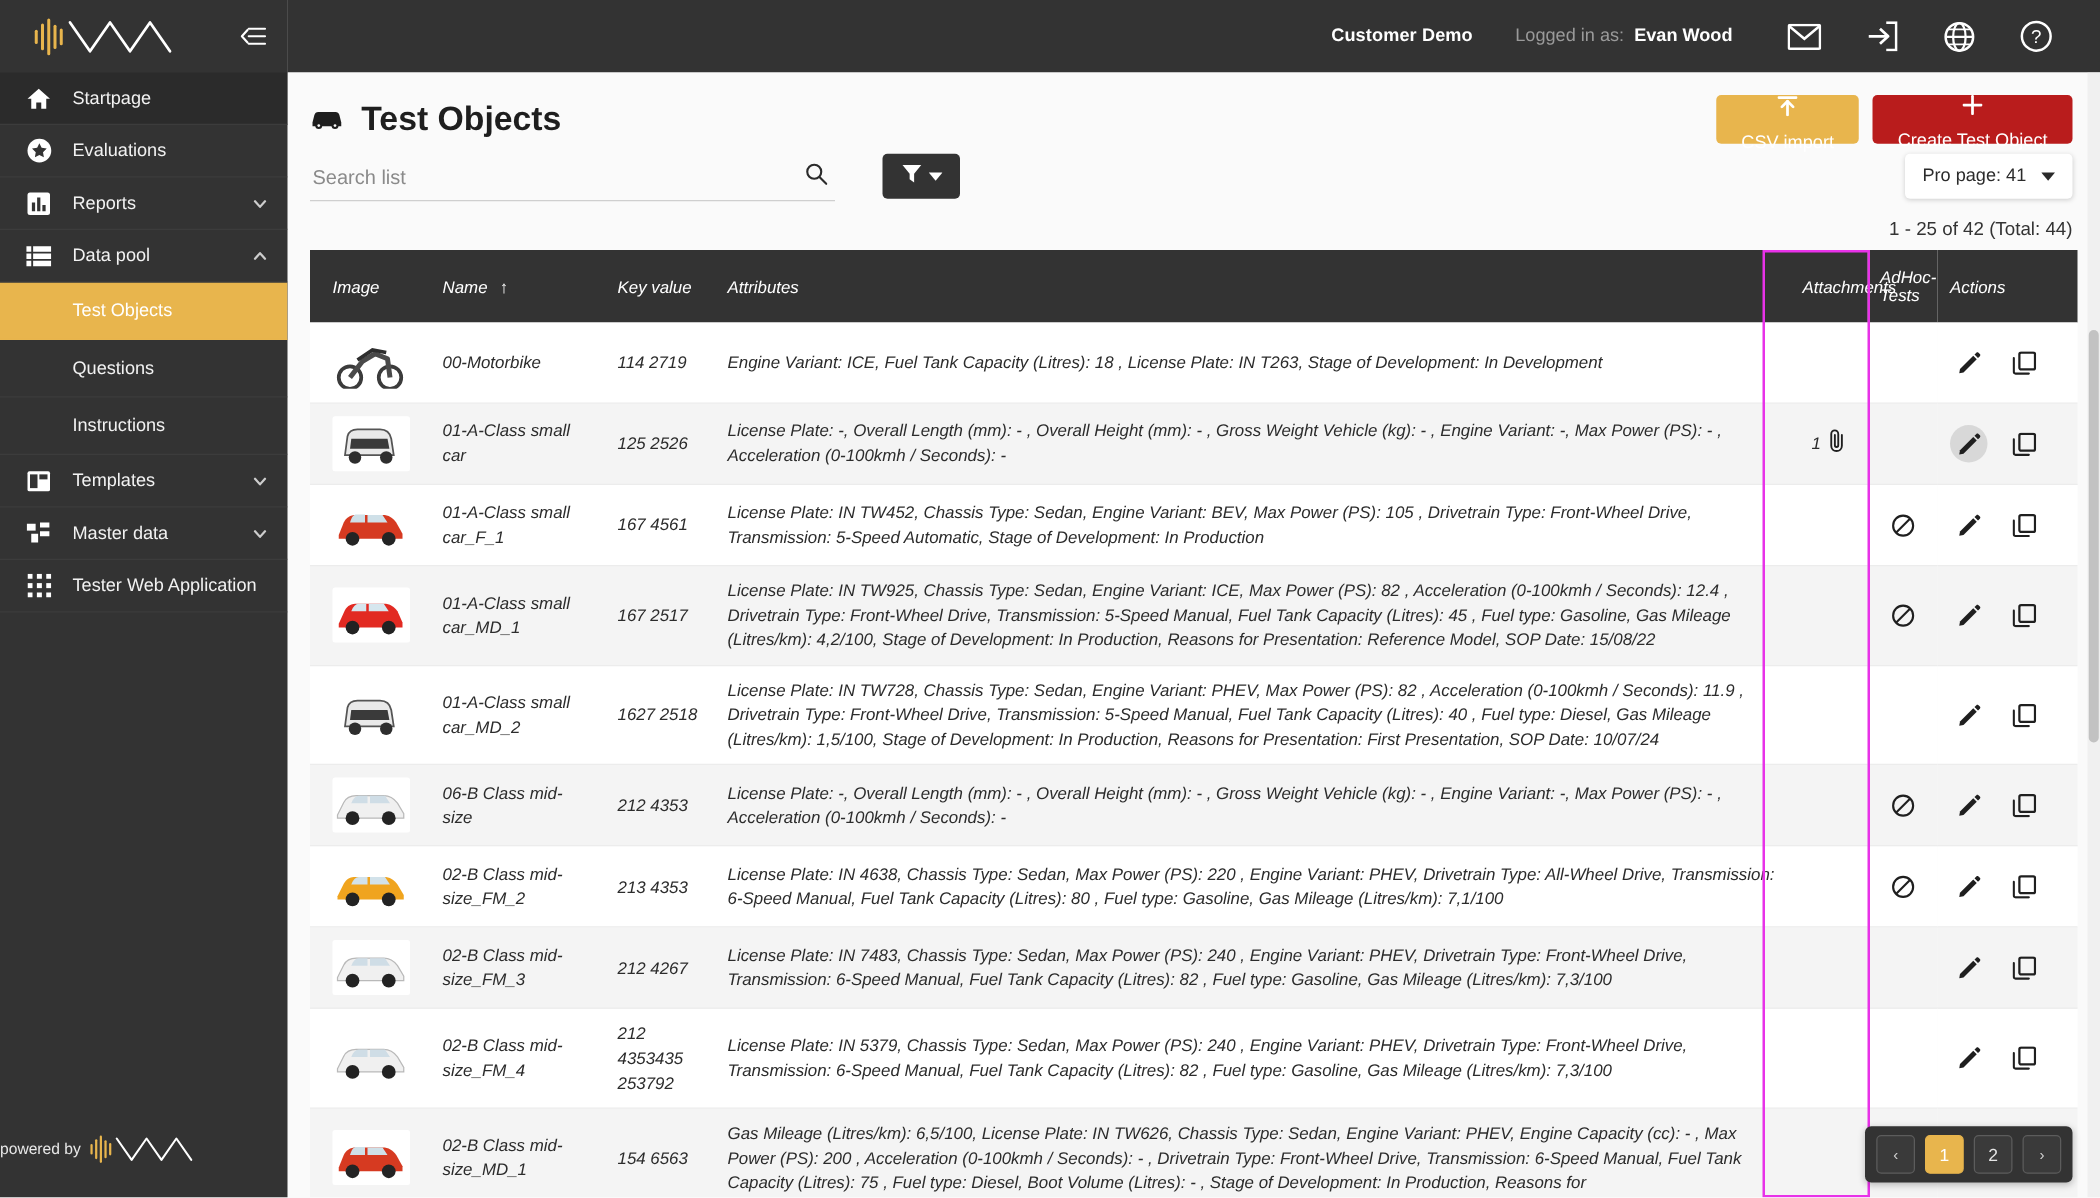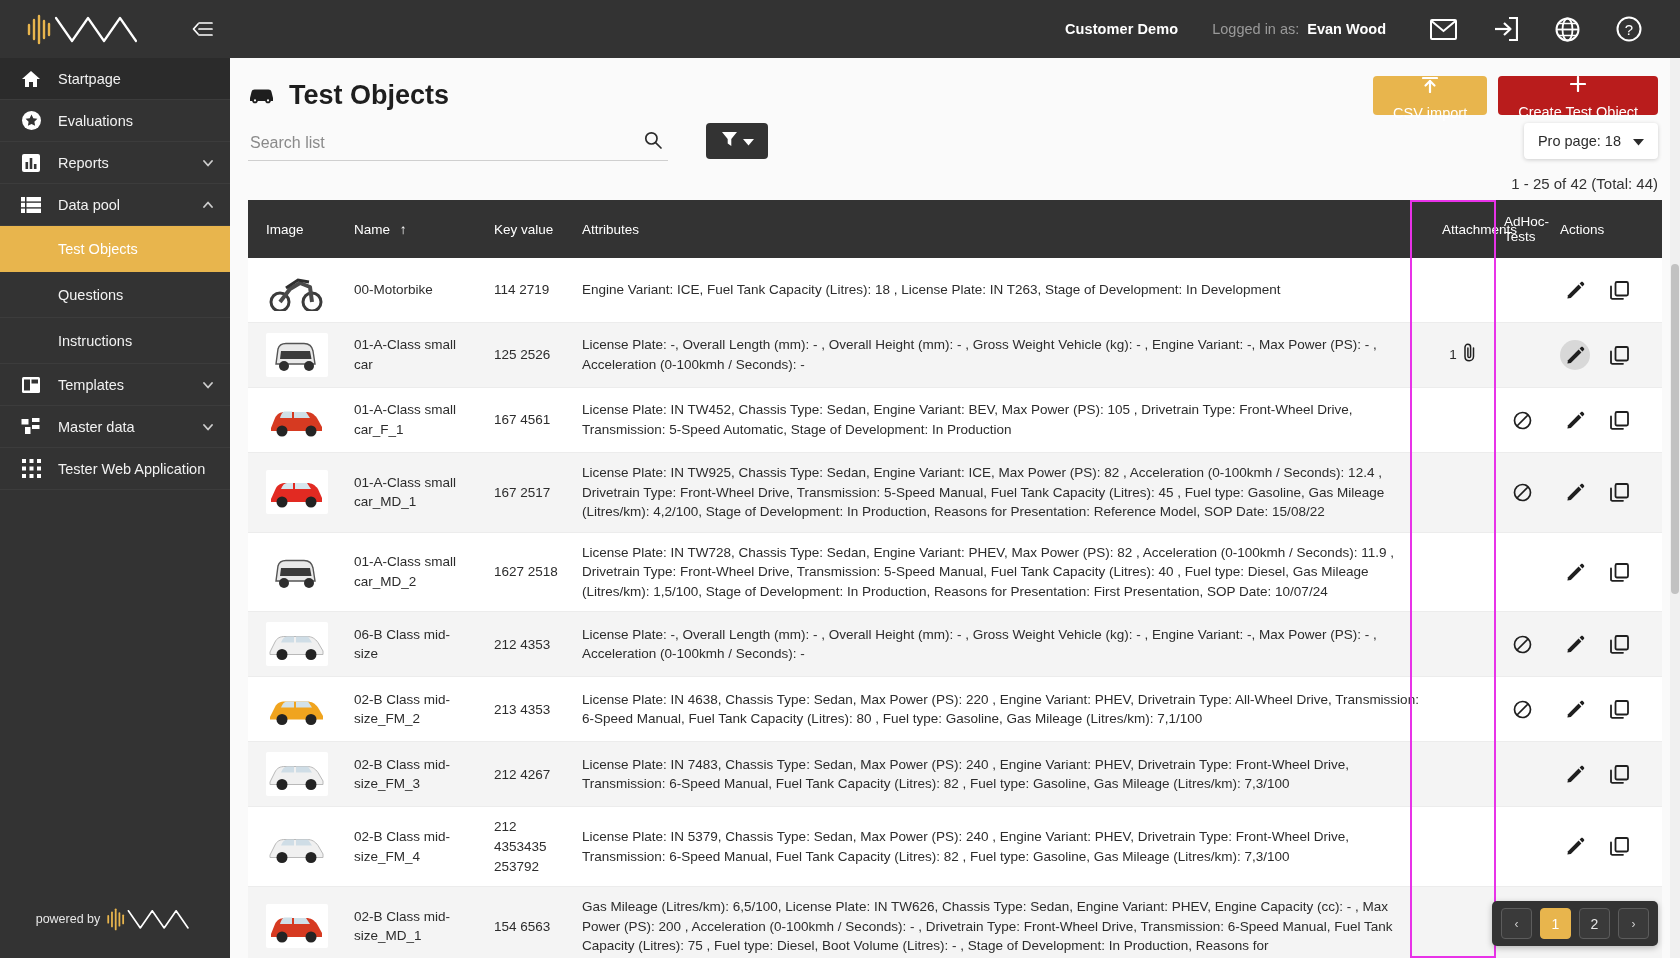--- a/index.html
+++ b/index.html
@@ -52,21 +52,21 @@
     width: 12px; height: 12px; flex: 0 0 12px; opacity: .85;
   }
   .sub-item {
     display: flex; align-items: center;
     height: 46px; padding-left: 58px;
     color: #f2f2f2; font-size: 14.5px; cursor: pointer;
     border-bottom: 1px solid #3c3c3c;
   }
   .sub-item.selected { background: #e8b54d; color: #ffffff; border-bottom-color: #e8b54d; }
   .powered {
-    height: 78px; display: flex; align-items: center; justify-content: center;
+    height: 78px; display: flex; align-items: center; 
     gap: 6px; color: #e8e8e8; font-size: 12.5px;
   }
 
   
   .main-col { flex: 1; display: flex; flex-direction: column; min-width: 0; }
   .topbar {
     height: 58px; background: #333333; display: flex; align-items: center;
     justify-content: flex-end; padding-right: 20px; gap: 0;
     color: #fff; font-size: 14.5px;
   }
@@ -130,21 +130,21 @@
     box-shadow: 0 1px 4px rgba(0,0,0,.18);
     height: 36px; padding: 0 14px; display: flex; align-items: center; gap: 12px;
     font-size: 14.5px; color: #2b2b2b; cursor: pointer;
   }
   .count-row {
     text-align: right; padding: 14px 22px 8px 0;
     font-size: 15px; color: #333;
   }
 
   
-  .table-scroll { flex: 1; overflow: hidden; padding: 0 18px 0 18px; position: relative; }
+  .table-scroll { flex: 1; overflow: hidden; padding: 0 18px 0 18px; position: relative; font-style: italic; }
   table.grid { width: 100%; border-collapse: collapse; table-layout: fixed; }
   table.grid thead th {
     background: #333333; color: #ffffff; font-weight: normal;
     font-size: 13.5px; text-align: left; padding: 14px 10px;
     vertical-align: middle; height: 50px;
   }
   th.c-img { width: 96px; padding-left: 18px !important; }
   th.c-name { width: 140px; }
   th.c-key { width: 88px; }
   th.c-attr { width: auto; }
@@ -469,21 +469,21 @@
           </span>
           <span>
             <svg width="11" height="8" viewBox="0 0 11 8">
                 <polygon points="0,1 11,1 5.5,7.5" fill="#ffffff"></polygon>
               </svg>
           </span>
         </div>
 
         <div class="perpage-wrap">
           <div class="perpage">
-            <span>Pro page: 18</span>
+            <span>Pro page: 41</span>
             <span>
               <svg width="11" height="8" viewBox="0 0 11 8">
                   <polygon points="0,1 11,1 5.5,7.5" fill="#2b2b2b"></polygon>
                 </svg>
             </span>
           </div>
         </div>
       </div>
 
       <div class="count-row">1 - 25 of 42 (Total: 44)</div>

